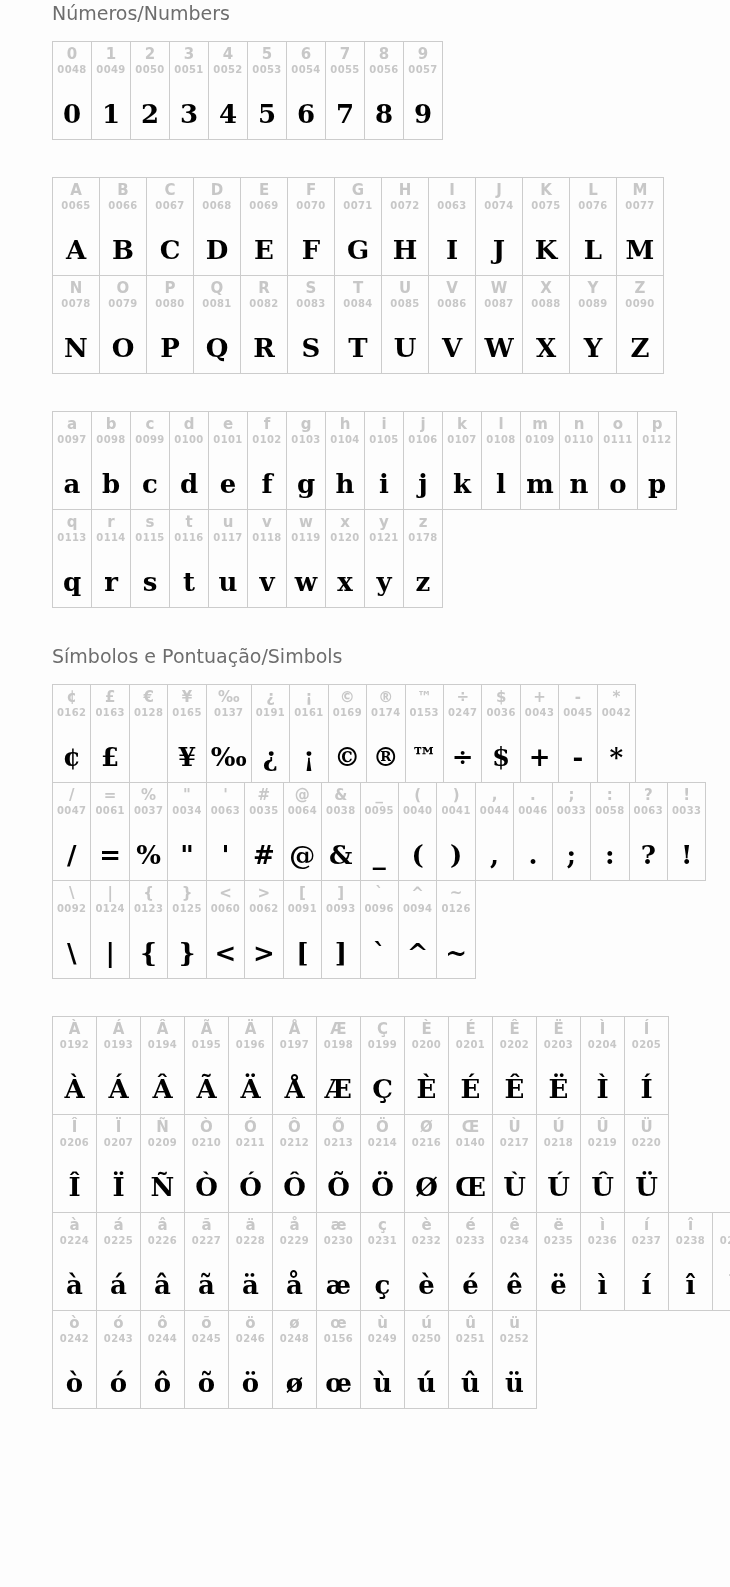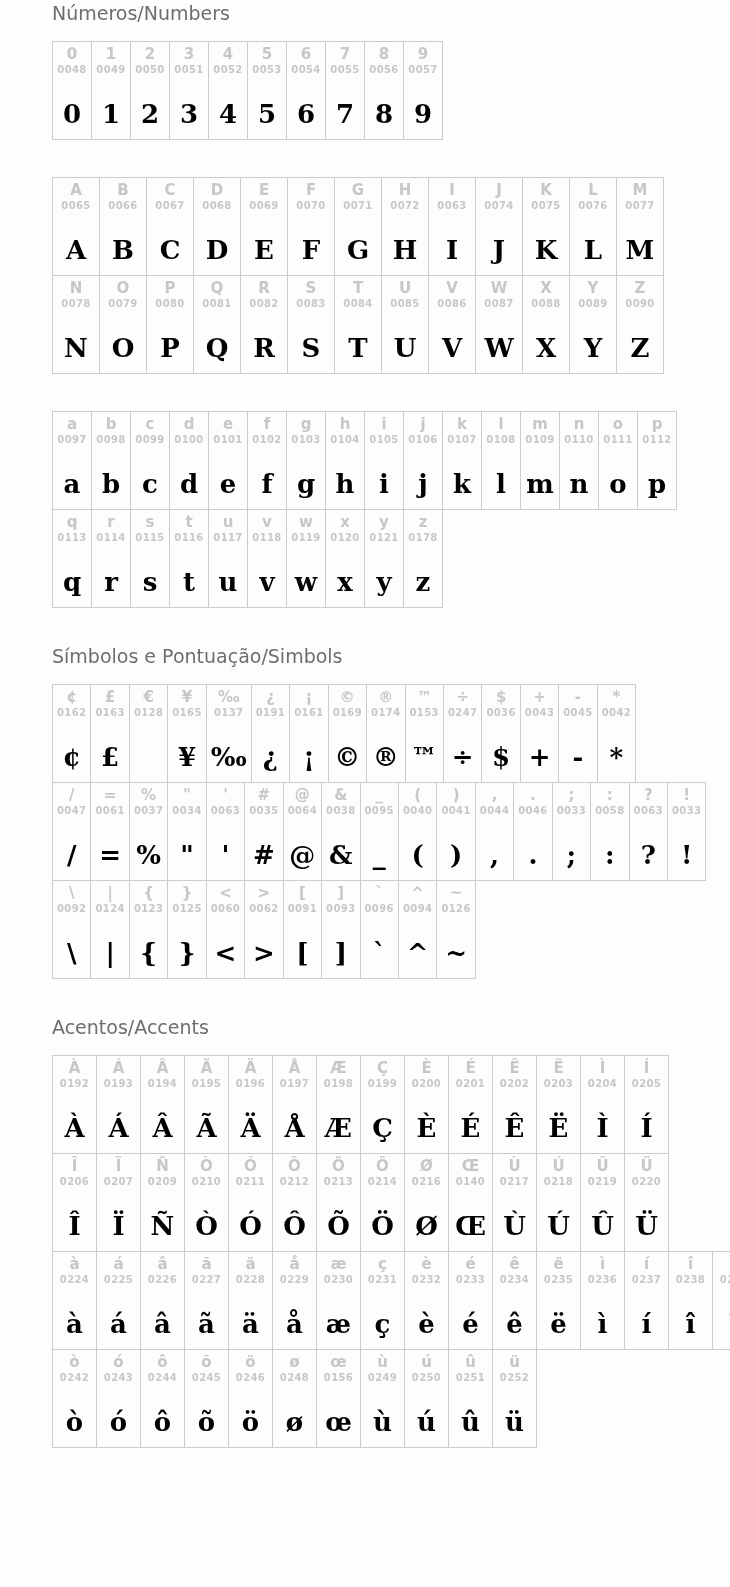--- a/index.html
+++ b/index.html
@@ -631,21 +631,20 @@
           </div>
           <div class="cell">
             <span class="char-label">~</span>
             <span class="char-code">0126</span>
             <span class="char-glyph">~</span>
           </div>
         </div>
       </div>
     </div>
     <div class="section">
-      <h2 class="section-title">Acentos/Accents</h2>
       <div class="charmap sec-accents">
         <div class="cm-row">
           <div class="cell">
             <span class="char-label">À</span>
             <span class="char-code">0192</span>
             <span class="char-glyph">À</span>
           </div>
           <div class="cell">
             <span class="char-label">Á</span>
             <span class="char-code">0193</span>

